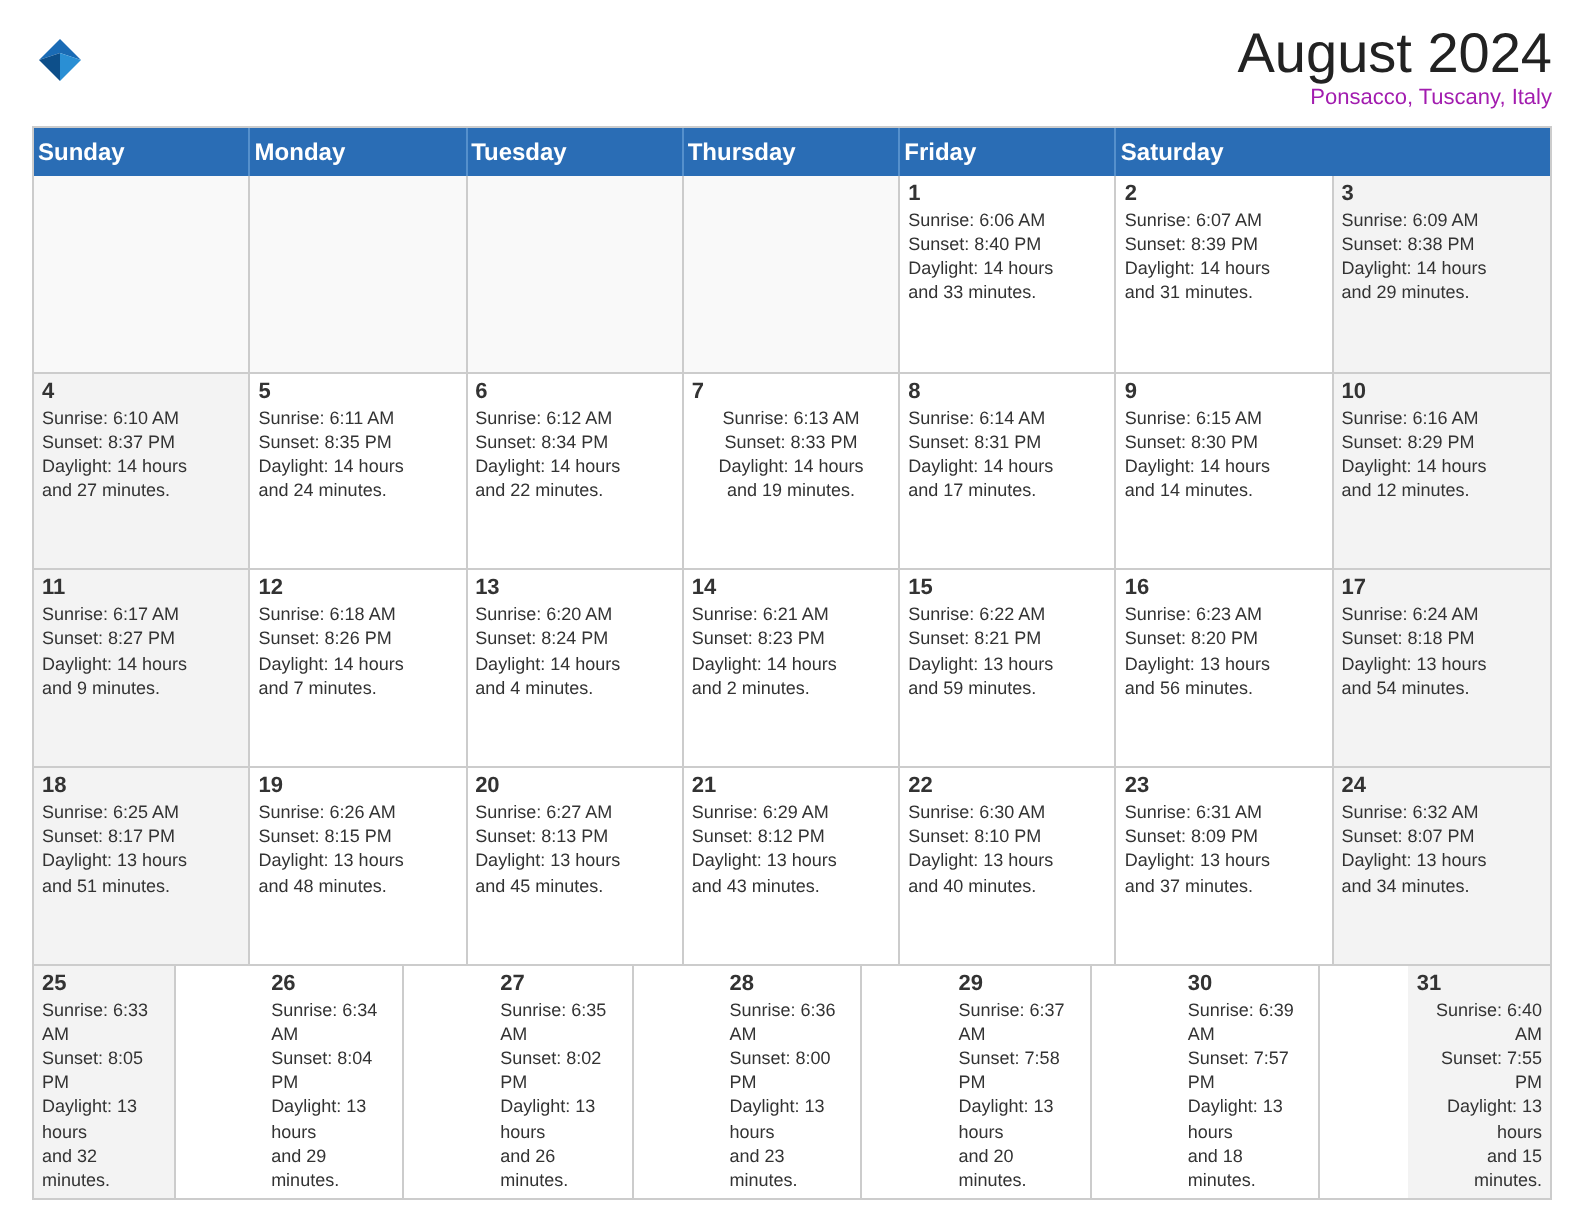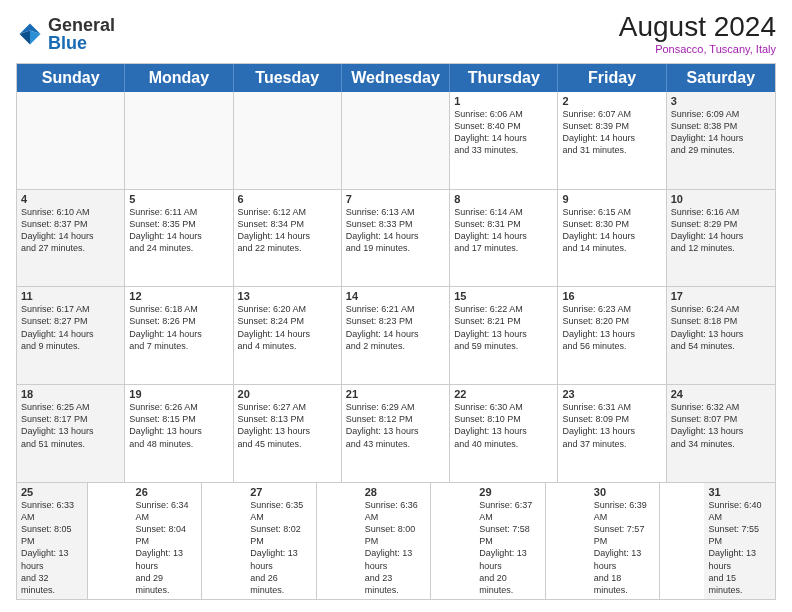--- a/index.html
+++ b/index.html
@@ -61,23 +61,23 @@
       flex-direction: column;
       border: 1px solid #ccc;
     }
     .cal-header-row {
       display: grid;
       grid-template-columns: repeat(7, 1fr);
       background: #2a6db5;
     }
     .cal-header-cell {
       color: #fff;
-      font-size: 16px;
+      font-size: 12px;
       font-weight: bold;
-      text-align: center;
+      text-align: left;
       padding: 5px 2px;
       border-right: 1px solid #5590cc;
     }
     .cal-header-cell:last-child { border-right: none; }
     .cal-body {
       flex: 1;
       display: flex;
       flex-direction: column;
     }
     .cal-row {
@@ -115,37 +115,32 @@
 <body>
 
 <div class="page">
   <div class="header">
     <div class="logo">
       <svg class="logo-icon" viewBox="0 0 32 32">
         <polygon points="16,4 28,16 16,12 4,16" fill="#1a6bb5"></polygon>
         <polygon points="16,12 28,16 16,28" fill="#2a8fd4"></polygon>
         <polygon points="4,16 16,12 16,28" fill="#0d4f8a"></polygon>
       </svg>
-      <div class="logo-text">
-        <span class="logo-general">General</span>
-        <span class="logo-blue">Blue</span>
-      </div>
     </div>
     <div class="title-block">
       <div class="title-month">August 2024</div>
       <div class="title-location">Ponsacco, Tuscany, Italy</div>
     </div>
   </div>
 
   <div class="calendar">
     <div class="cal-header-row">
     <div class="cal-header-cell">Sunday</div>
         <div class="cal-header-cell">Monday</div>
         <div class="cal-header-cell">Tuesday</div>
-        <div class="cal-header-cell">Wednesday</div>
         <div class="cal-header-cell">Thursday</div>
         <div class="cal-header-cell">Friday</div>
         <div class="cal-header-cell">Saturday</div>
       </div>
     <div class="cal-body">
     <div class="cal-row">
           <div class="cal-cell empty"></div>
           <div class="cal-cell empty"></div>
           <div class="cal-cell empty"></div>
           <div class="cal-cell empty"></div>
@@ -188,21 +183,21 @@
           </div>
           <div class="cal-cell">
             <span class="day-num">6</span>
             <div class="day-info" style="white-space: pre-line;">Sunrise: 6:12 AM
 Sunset: 8:34 PM
 Daylight: 14 hours
 and 22 minutes.</div>
           </div>
           <div class="cal-cell">
             <span class="day-num">7</span>
-            <div class="day-info" style="white-space: pre-line;">Sunrise: 6:13 AM
+            <div class="day-info" style="white-space: pre-line; text-align: center;">Sunrise: 6:13 AM
 Sunset: 8:33 PM
 Daylight: 14 hours
 and 19 minutes.</div>
           </div>
           <div class="cal-cell">
             <span class="day-num">8</span>
             <div class="day-info" style="white-space: pre-line;">Sunrise: 6:14 AM
 Sunset: 8:31 PM
 Daylight: 14 hours
 and 17 minutes.</div>
@@ -362,21 +357,21 @@
           </div>
           <div class="cal-cell">
             <span class="day-num">30</span>
             <div class="day-info" style="white-space: pre-line;">Sunrise: 6:39 AM
 Sunset: 7:57 PM
 Daylight: 13 hours
 and 18 minutes.</div>
           </div>
           <div class="cal-cell shaded">
             <span class="day-num">31</span>
-            <div class="day-info" style="white-space: pre-line;">Sunrise: 6:40 AM
+            <div class="day-info" style="white-space: pre-line; text-align: right;">Sunrise: 6:40 AM
 Sunset: 7:55 PM
 Daylight: 13 hours
 and 15 minutes.</div>
           </div>
         </div>
       </div>
   </div>
 </div>
 
 </body></html>

